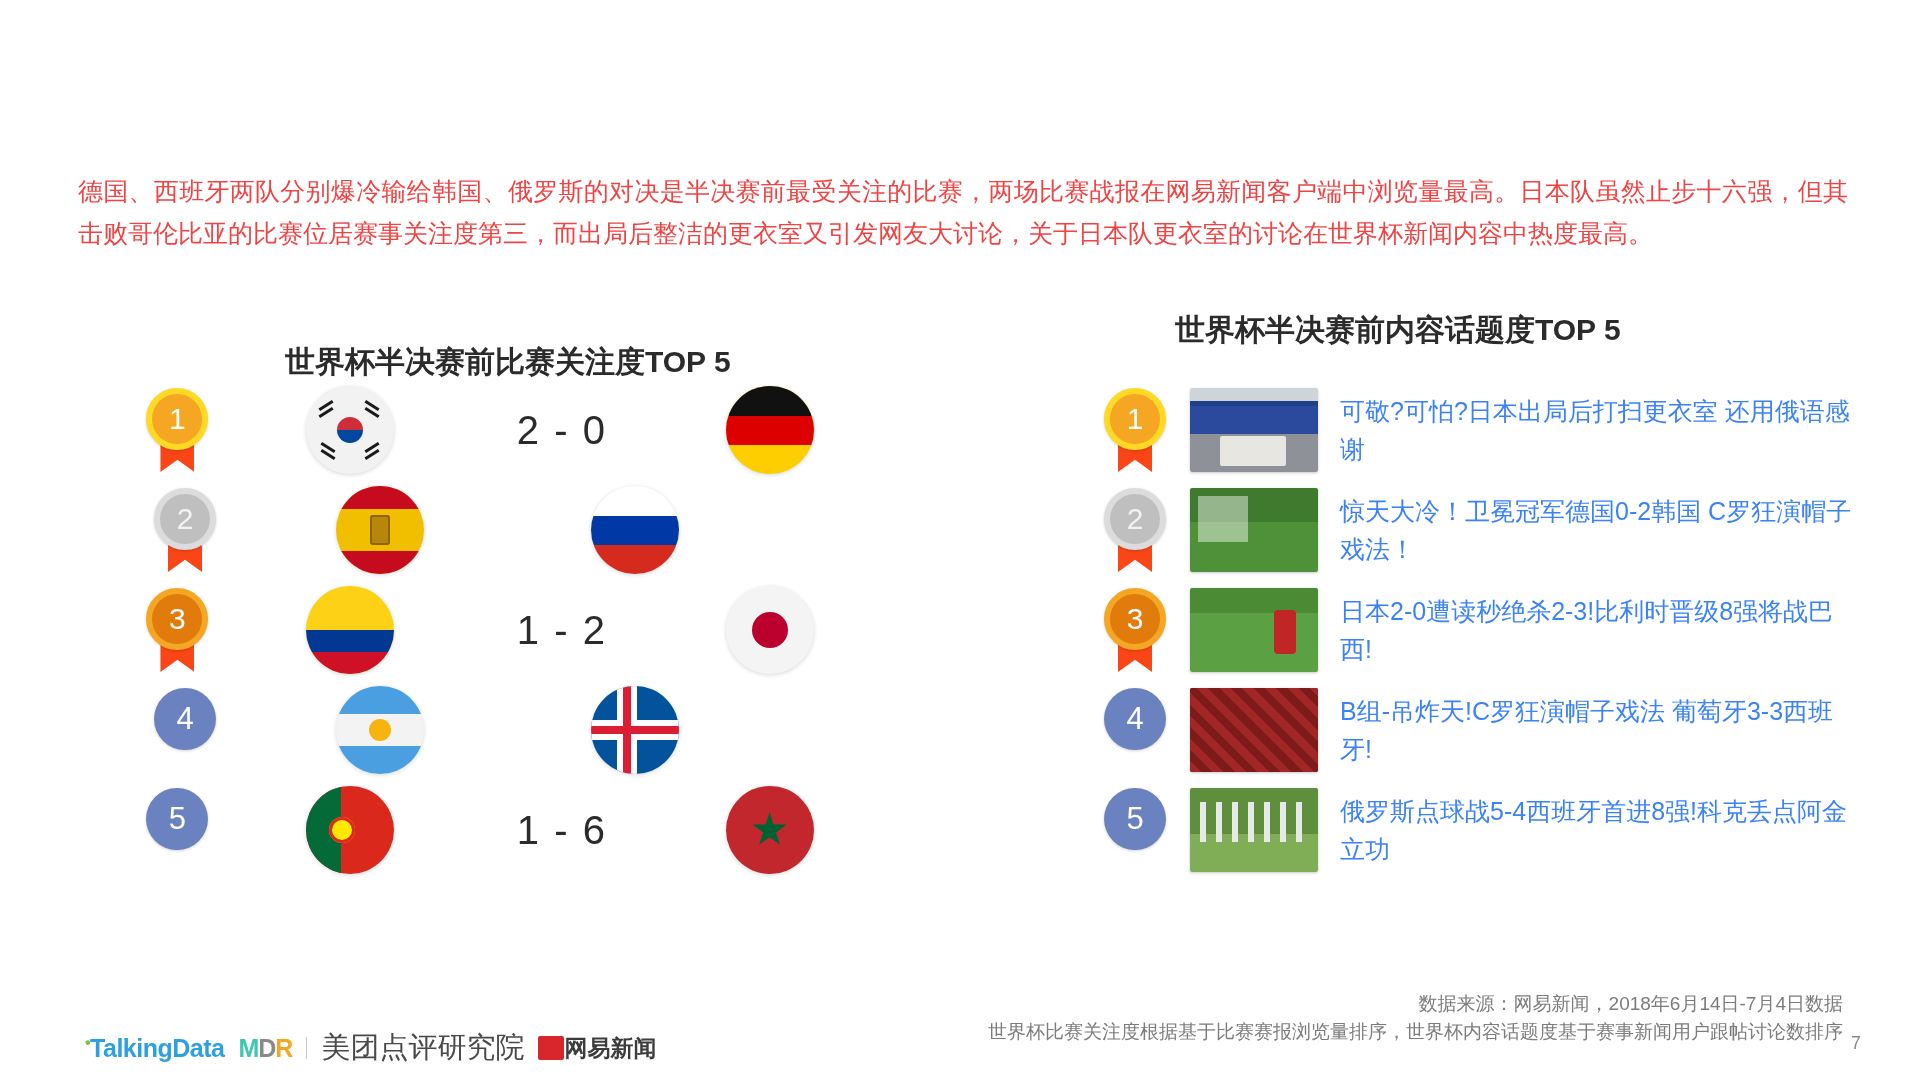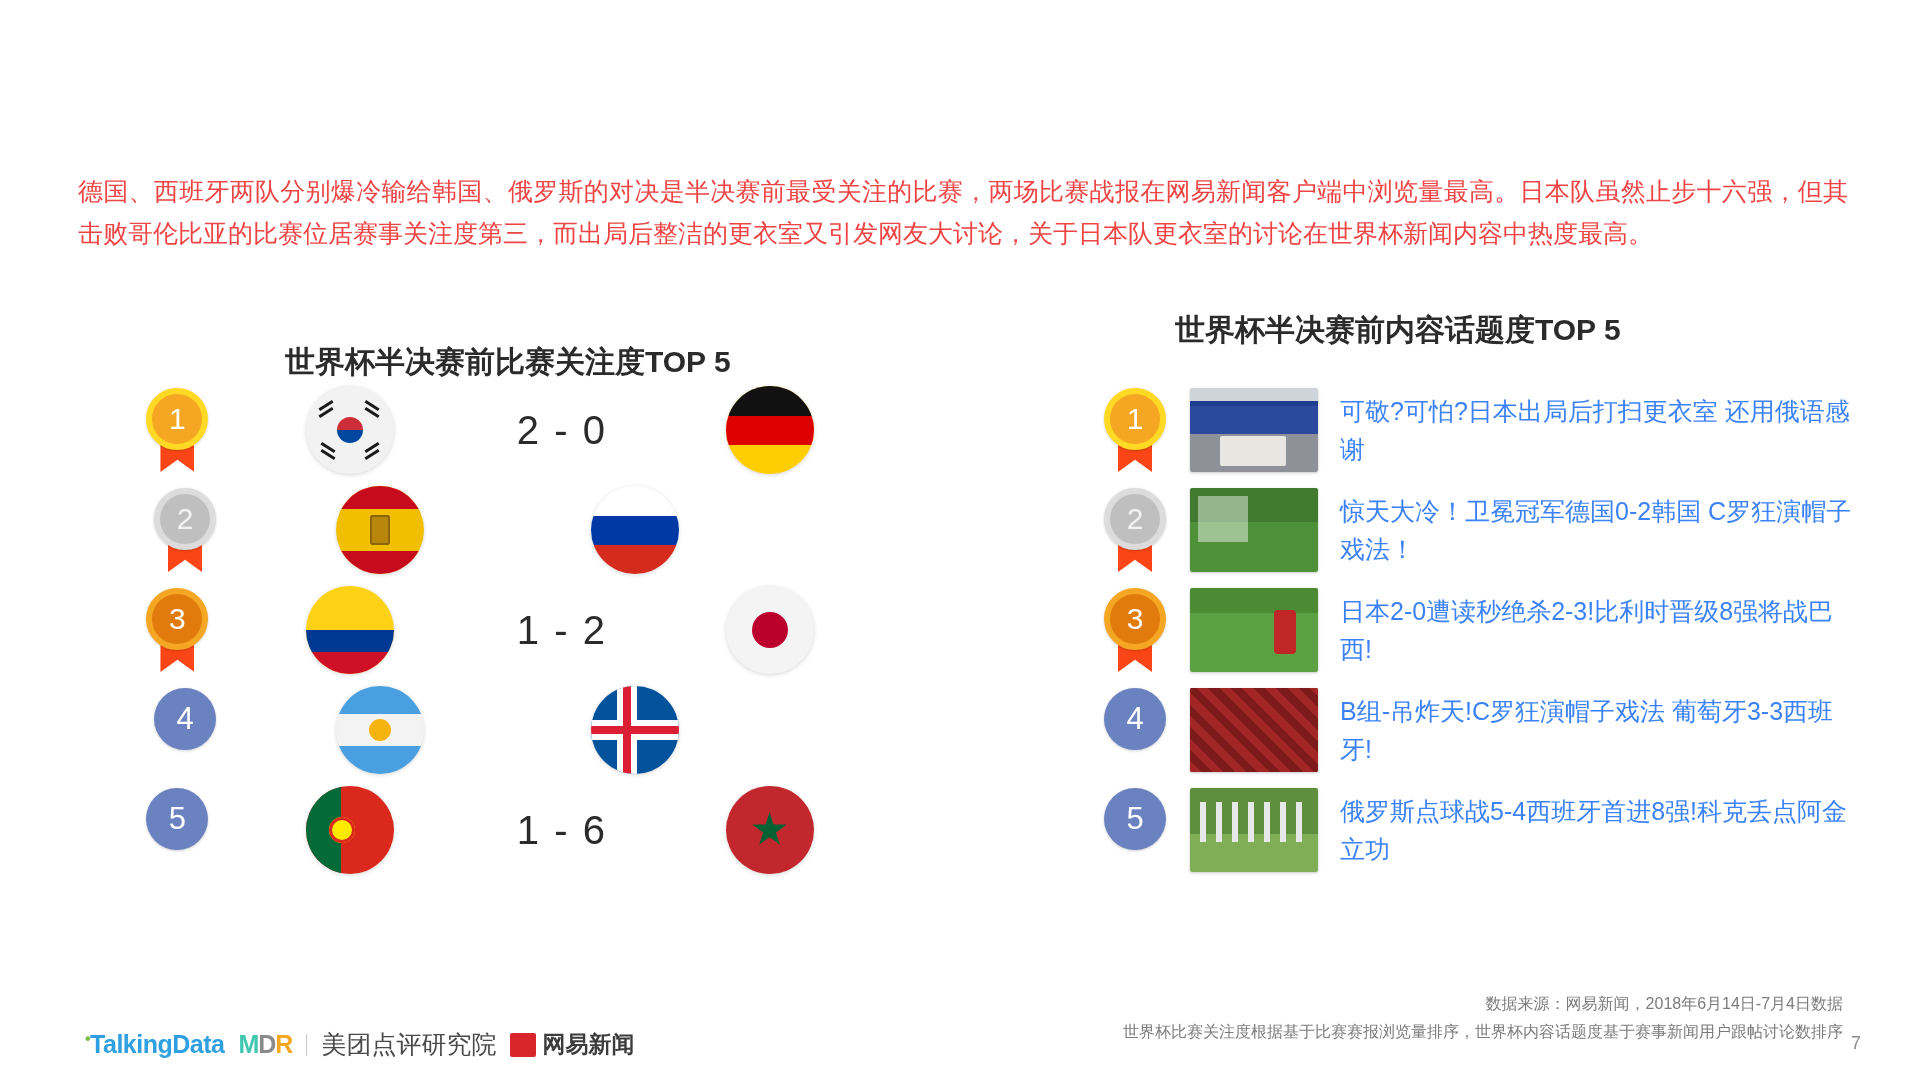--- a/index.html
+++ b/index.html
@@ -140,37 +140,37 @@
   .t5 { background: linear-gradient(180deg,#5d8f3d 0 55%, #7fae57 55% 100%); }
   .t5::after{content:"";position:absolute;left:10px;top:14px;width:108px;height:40px;
     background: repeating-linear-gradient(90deg,#e8e8e8 0 6px,transparent 6px 16px);}
   .news-title {
     font-size: 25px; line-height: 38px; color: #3b82f6; flex: 1;
   }
 
   
   .source {
     position: absolute; right: 78px; top: 990px; width: 900px;
-    text-align: right; font-size: 16px; line-height: 28px; color: #7c7c7c;
+    text-align: right; font-size: 19px; line-height: 28px; color: #7c7c7c;
   }
   .page-num {
     position: absolute; right: 60px; top: 1033px;
     font-size: 18px; color: #8a8a8a;
   }
   .logos {
     position: absolute; left: 85px; top: 1028px;
     display: flex; align-items: center; gap: 14px;
   }
   .logo-td { font-size: 25px; font-weight: bold; color: #2e9fe0; letter-spacing: -0.5px; }
   .logo-td .dot { color:#7ac143; font-size:16px; vertical-align: top;}
   .logo-mdr { font-size: 25px; font-weight: bold; letter-spacing: -1px; }
   .logo-mdr .m { color:#3ec6b0; } .logo-mdr .d { color:#8a8a8a; } .logo-mdr .r { color:#f5a623; }
   .logo-bar { width:1px; height:22px; background:#c8c8c8; }
-  .logo-mt { font-size: 25px; color: #4a4a4a; }
-  .logo-nw { display:flex; align-items:center; gap:6px; }
+  .logo-mt { font-size: 29px; color: #4a4a4a; }
+  .logo-nw { display:flex; align-items:center; gap:0; }
   .logo-nw .sq { width:26px; height:24px; background:#d8262c; border-radius:2px; }
   .logo-nw .tx { font-size: 23px; color: #3c3c3c; font-weight: bold; }
 </style>
 </head>
 <body>
 
 <div class="slide">
 
   <div class="lede">德国、西班牙两队分别爆冷输给韩国、俄罗斯的对决是半决赛前最受关注的比赛，两场比赛战报在网易新闻客户端中浏览量最高。日本队虽然止步十六强，但其击败哥伦比亚的比赛位居赛事关注度第三，而出局后整洁的更衣室又引发网友大讨论，关于日本队更衣室的讨论在世界杯新闻内容中热度最高。</div>
 

